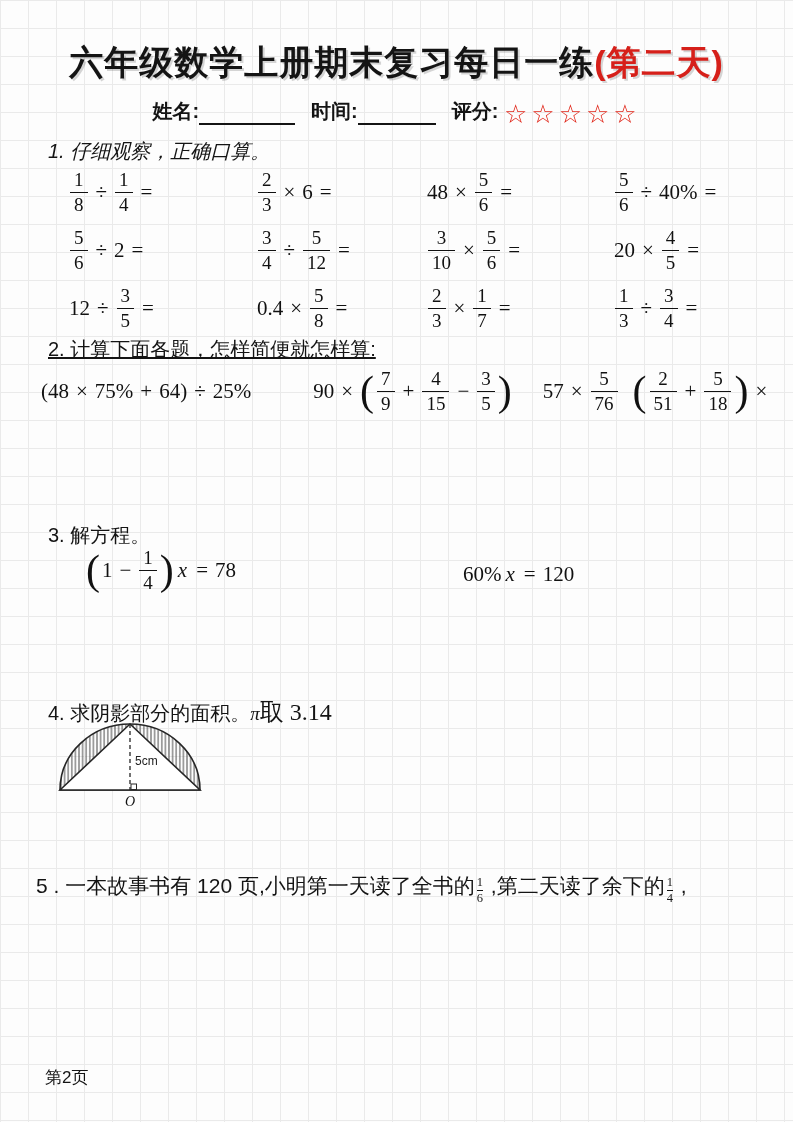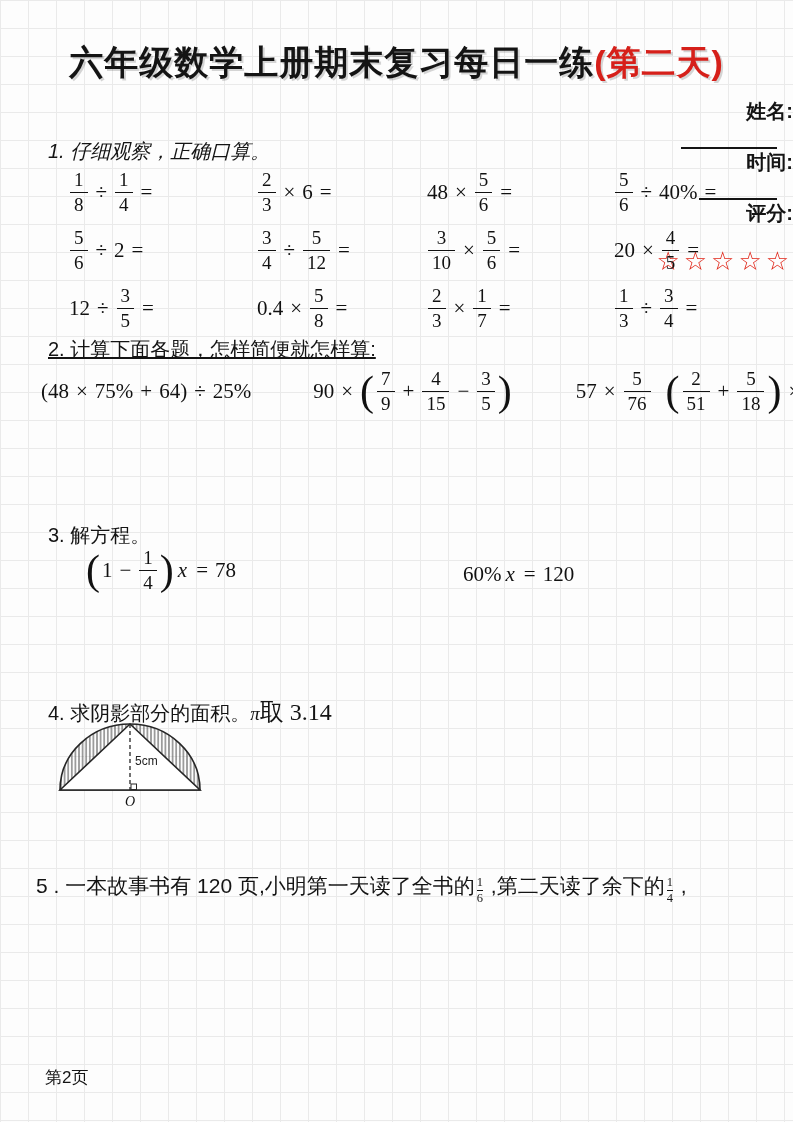--- a/index.html
+++ b/index.html
@@ -16,21 +16,21 @@
   }
   .title {
     position:absolute; top:40px; left:0; width:100%;
     text-align:center; font-size:34px; font-weight:900; letter-spacing:1px;
     text-shadow:2px 2px 0 rgba(0,0,0,0.16); white-space:nowrap;
   }
   .title .red { color:#d6201a;margin-top:20px; }
   .info-line {
     position:absolute; top:98px; left:0; width:100%;
     display:flex; justify-content:center; align-items:flex-end;
-    font-size:20px; font-weight:bold;flex-direction:column;
+    font-size:20px; font-weight:bold;
   }
   .blank { display:inline-block; border-bottom:2px solid #141414; height:24px; }
   .blank.name { width:96px; margin-right:16px; }
   .blank.time { width:78px; margin-right:16px; }
   .stars { color:#e02518; font-size:26px; letter-spacing:4px; line-height:22px; font-weight:normal; }
   .q-label { position:absolute; left:48px; font-size:20px; white-space:nowrap; }
   .serif { font-family:"Liberation Serif","DejaVu Serif",serif; }
   .pi-sym { font-family:"Liberation Serif","DejaVu Serif",serif; font-style:italic; font-size:19px; }
 
   
@@ -47,21 +47,21 @@
 
   #q1-grid {
     position:absolute; top:163px; left:68px;
     display:grid; grid-template-columns:188px 170px 187px auto;
     grid-auto-rows:58px; align-items:center;
   }
   .q1-cell { display:flex; align-items:center; }
 
   #q2-row { position:absolute; top:360px; left:40px; height:62px; display:flex; align-items:center; }
   .q2-item:nth-child(2){ margin-left:60px; }
-  .q2-item:nth-child(3){ margin-left:62px; }
+  .q2-item:nth-child(3){ margin-left:29px; }
   .q2-item:nth-child(4){ margin-left:12px; }
 
   #q3-row { position:absolute; top:540px; left:0; width:100%; height:80px; }
   #q3-eq1 { position:absolute; left:85px; top:8px; }
   #q3-eq2 { position:absolute; left:462px; top:22px; }
 
   #figure-wrap { position:absolute; top:714px; left:52px; }
 
   .q5-para { position:absolute; top:860px; left:36px; width:715px;
              font-size:21px; line-height:52px; }

